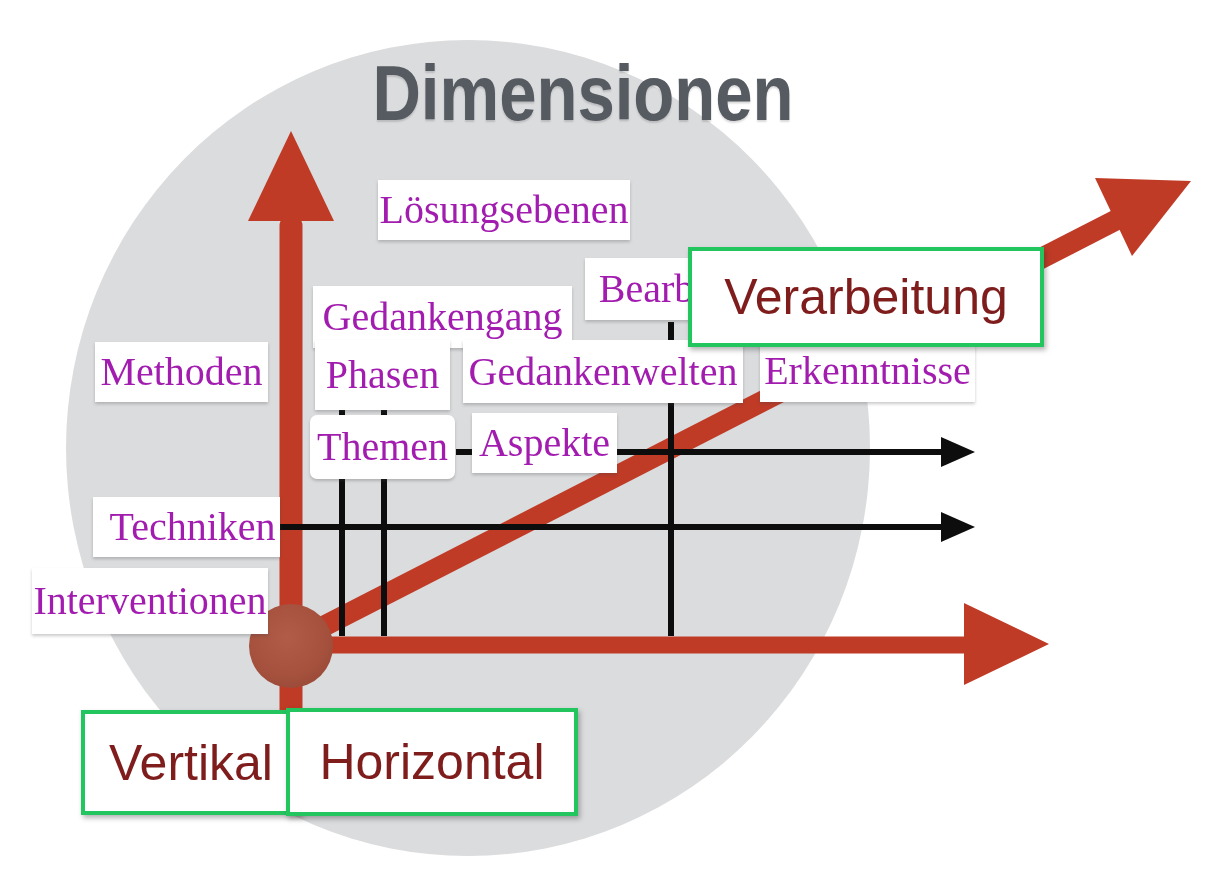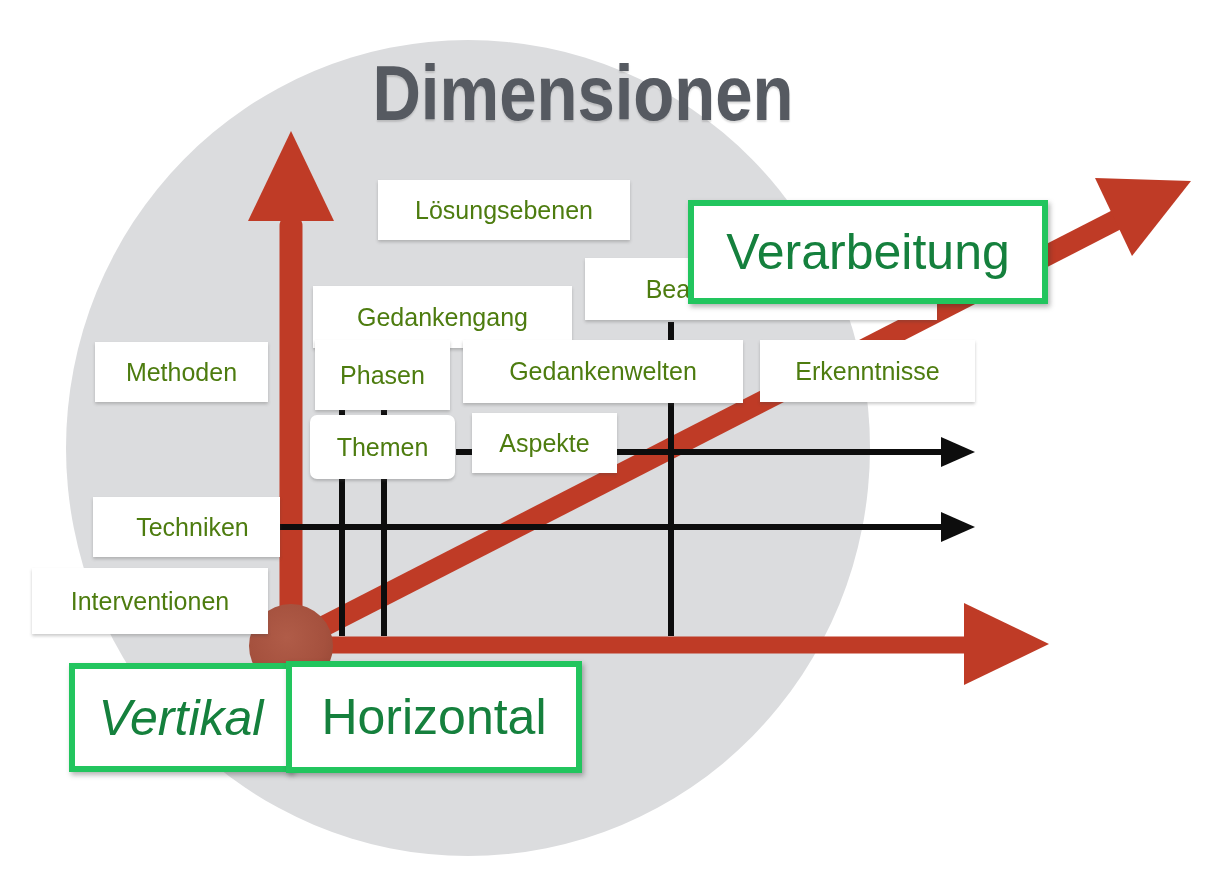--- a/index.html
+++ b/index.html
@@ -2,31 +2,33 @@
 <html><head>
 <meta charset="utf-8">
 <style>
   html,body{margin:0;padding:0;background:#ffffff;}
   #stage{
     position:relative;width:1220px;height:889px;overflow:hidden;
     background:#ffffff;font-family:"Liberation Sans","DejaVu Sans",sans-serif;
   }
   #shapes{position:absolute;left:0;top:0;width:1220px;height:889px;}
   .box{
-    position:absolute;background:#ffffff;color:#4d7c0f;
+    position:absolute;background:#ffffff;color:#a21caf;
     display:flex;align-items:center;justify-content:center;
-    font-size:25px;white-space:nowrap;line-height:1;
+    font-size:40px;white-space:nowrap;line-height:1;
     box-shadow:0 2px 3px rgba(70,70,70,.28);
+    font-family:Liberation Serif, serif;
   }
   .bigbox{
-    position:absolute;background:#ffffff;color:#15803d;
+    position:absolute;background:#ffffff;color:#7f1d1d;
     display:flex;align-items:center;justify-content:center;
     font-size:50px;white-space:nowrap;line-height:1;
-    border:6px solid #22c55e;
+    border:4px solid #22c55e;
     box-shadow:2px 3px 5px rgba(40,40,40,.35);
+    margin-top:47px;
   }
   #title{
     position:absolute;left:333px;top:50px;width:500px;height:86px;
     display:flex;align-items:center;justify-content:center;
     font-size:78px;font-weight:bold;color:#565a61;white-space:nowrap;
     transform:scaleX(.86);transform-origin:center;
     text-shadow:0 2px 2px rgba(0,0,0,.15);line-height:1;
   }
   
   #lbl-loesungsebenen   {left:378px;top:180px;width:252px;height:60px;}
@@ -35,21 +37,21 @@
   #lbl-bearbeitungsebenen{left:585px;top:258px;width:352px;height:62px;}
   #lbl-methoden         {left:95px; top:342px;width:173px;height:60px;}
   #lbl-phasen           {left:315px;top:340px;width:135px;height:70px;}
   #lbl-gedankenwelten   {left:463px;top:340px;width:280px;height:63px;}
   #lbl-erkenntnisse     {left:760px;top:340px;width:215px;height:62px;}
   #lbl-themen           {left:310px;top:415px;width:145px;height:64px;border-radius:7px;}
   #lbl-aspekte          {left:472px;top:413px;width:145px;height:60px;}
   #lbl-techniken        {left:93px; top:497px;width:175px;height:60px;padding-left:12px;}
   #lbl-interventionen   {left:32px; top:568px;width:236px;height:66px;}
   #lbl-verarbeitung     {left:688px;top:200px;width:348px;height:92px;}
-  #lbl-vertikal         {left:69px; top:663px;width:212px;height:97px;font-style:italic;}
+  #lbl-vertikal         {left:81px; top:663px;width:212px;height:97px;}
   #lbl-horizontal       {left:286px;top:661px;width:284px;height:100px;}
 </style>
 </head>
 <body>
 
 <div id="stage">
 
   <svg id="shapes" viewBox="0 0 1220 889" xmlns="http://www.w3.org/2000/svg">
     <defs>
       <radialGradient id="dotGrad" cx="45%" cy="40%" r="65%">

